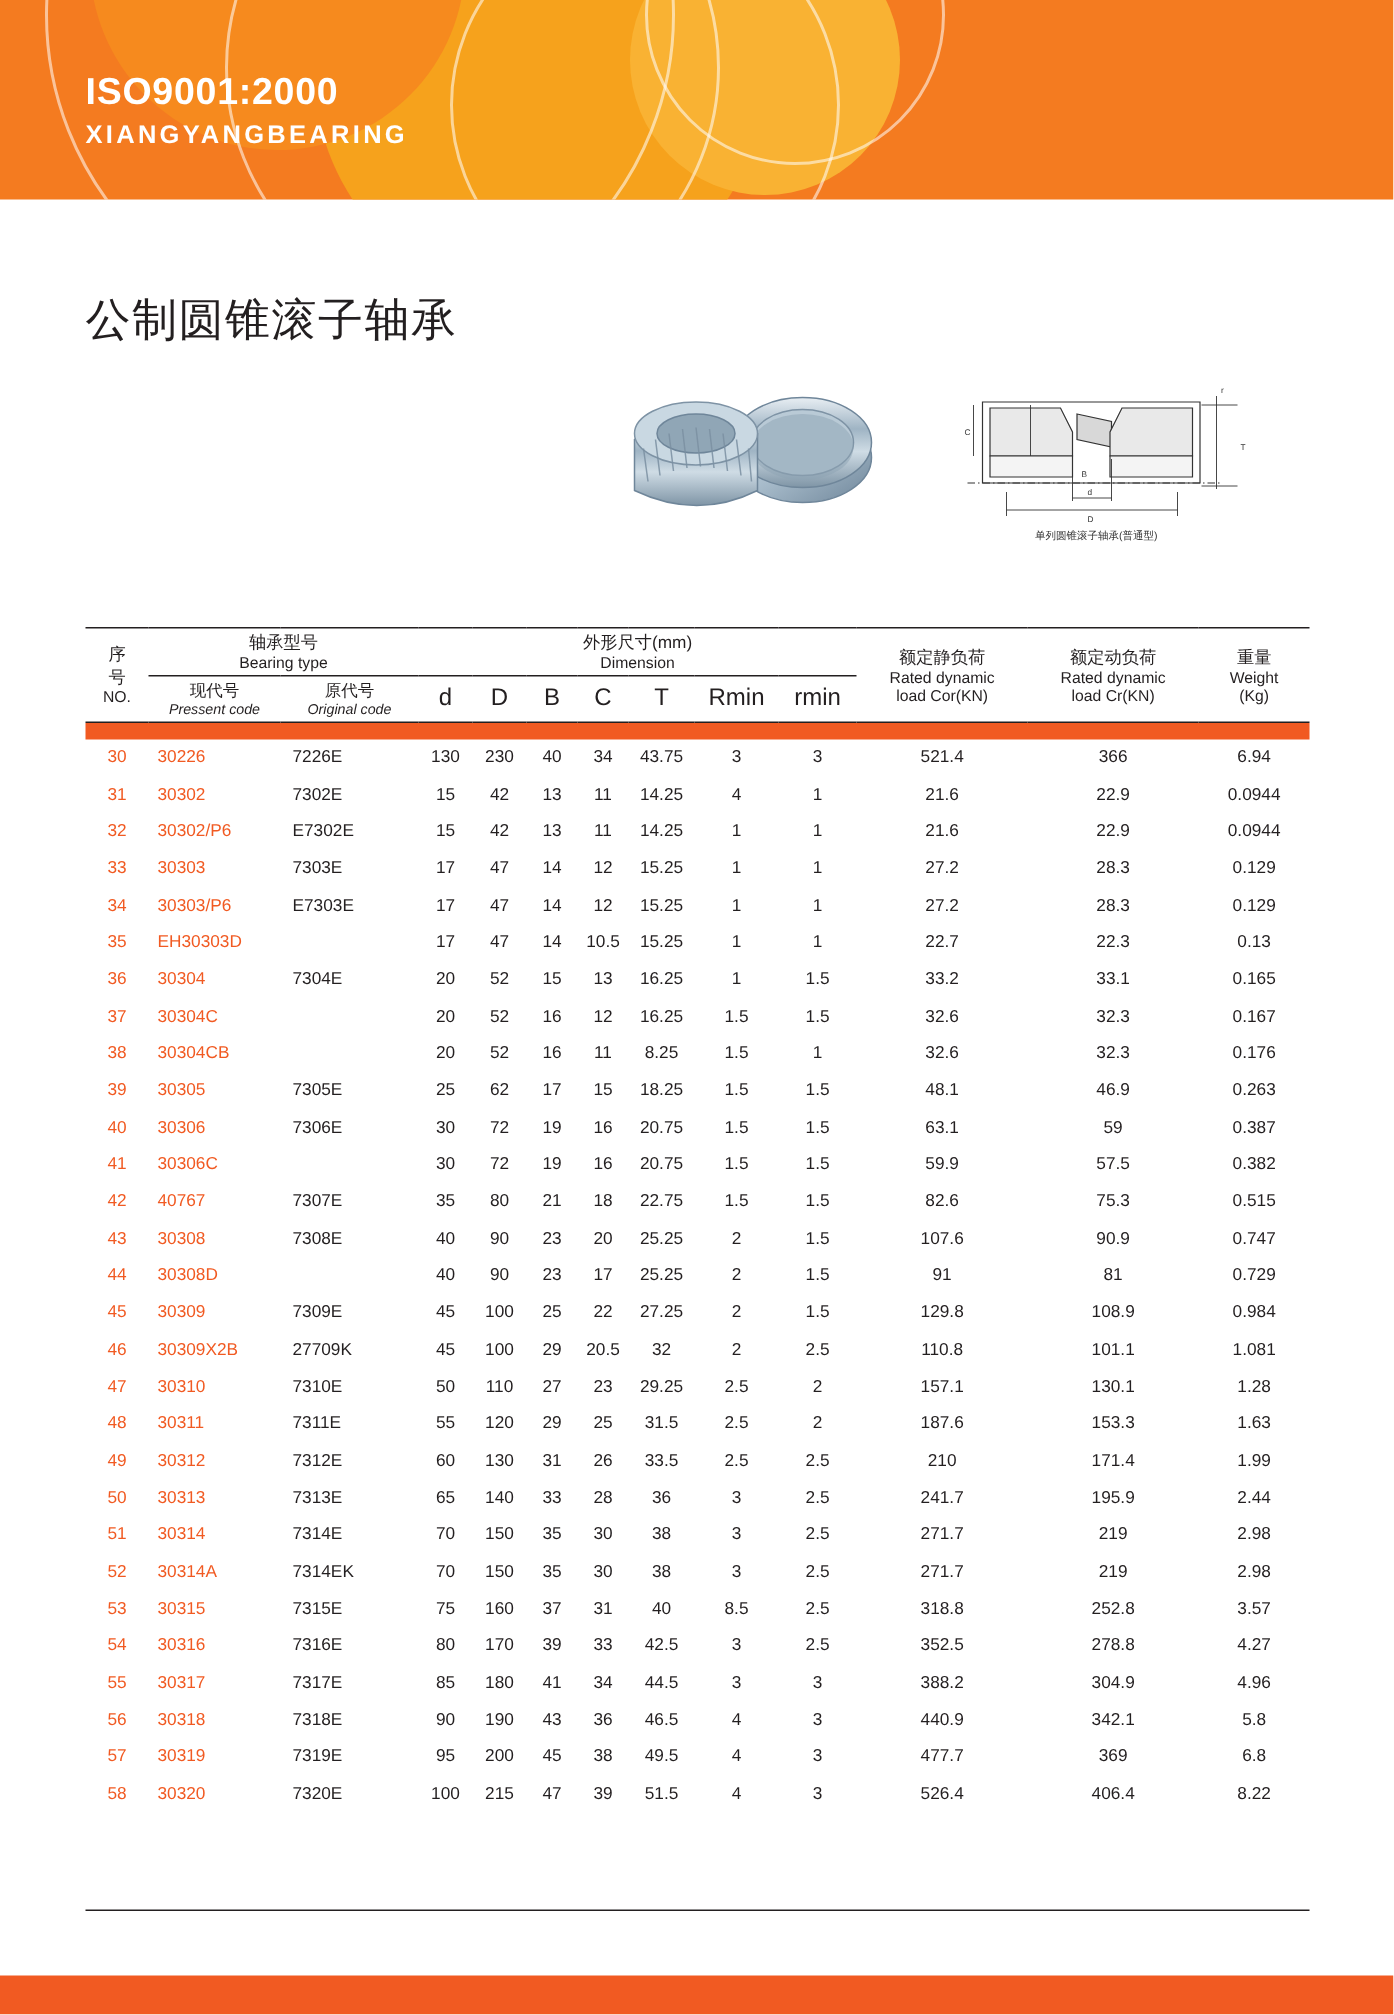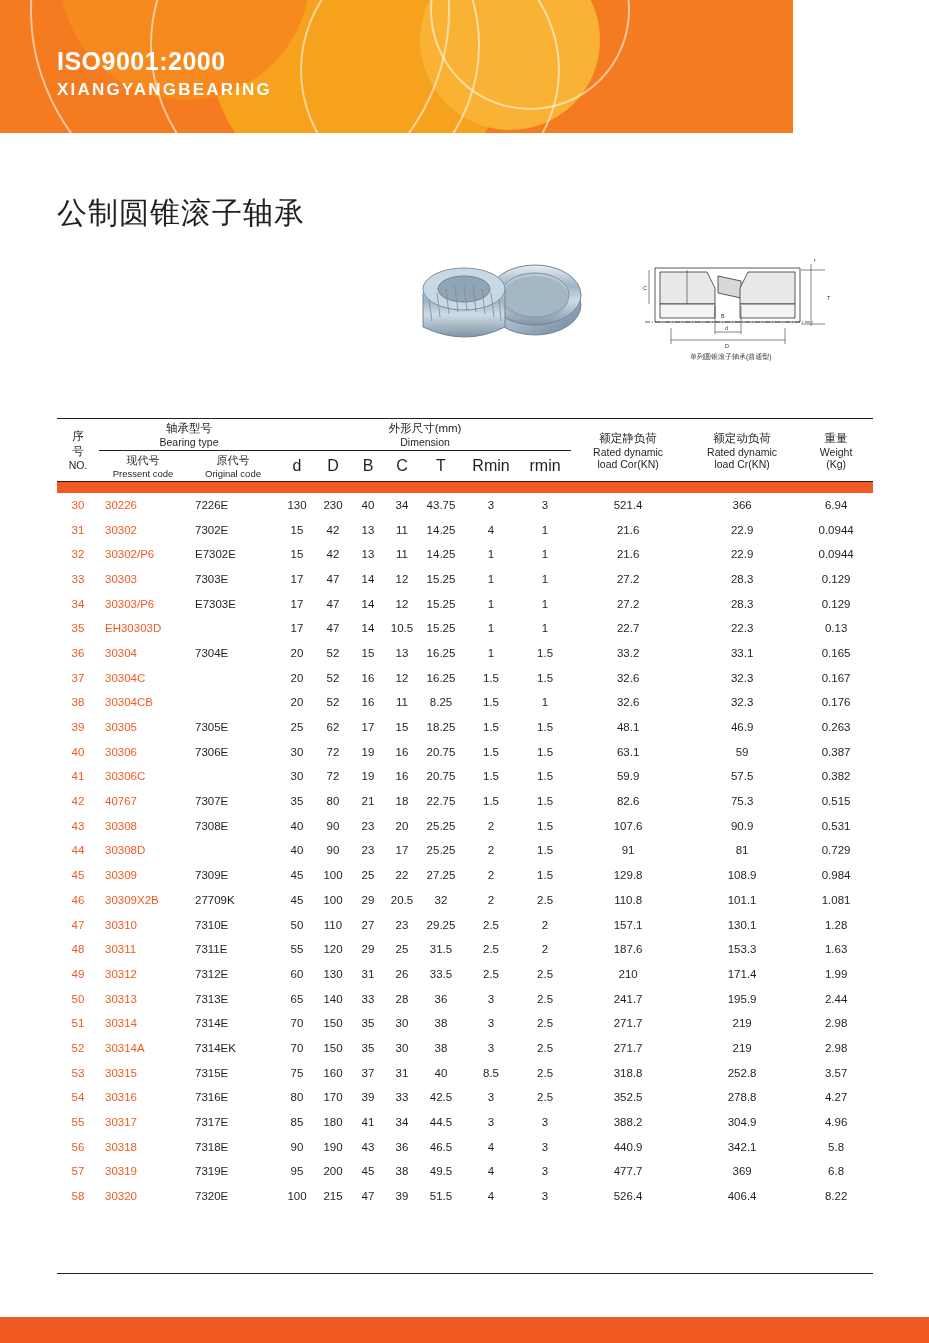--- a/index.html
+++ b/index.html
@@ -10,21 +10,21 @@
     background: #ffffff;
     font-family: "Liberation Sans", sans-serif;
     position: relative;
     overflow: hidden;
   }
 
   
   .banner {
     position: absolute;
     top: 0; left: 0;
-    width: 793px;
+    width: 929px;
     height: 133px;
     background: #f47b20;
     overflow: hidden;
   }
   .banner .swoosh {
     position: absolute;
     border-radius: 50%;
     border: 2px solid rgba(255,255,255,0.55);
   }
   .banner .blob {
@@ -116,21 +116,21 @@
     border-top: 1px solid #231f20;
     border-bottom: none;
     vertical-align: middle;
     text-align: center;
     color: #231f20;
     padding: 2px 0;
   }
   .hdr-cn { font-size: 11.5px; }
   .hdr-en { font-size: 10.5px; }
   .hdr-small-cn { font-size: 11px; font-family: Liberation Mono, monospace; }
-  .hdr-small-en { font-size: 9.5px; }
+  .hdr-small-en { font-size: 9.5px; font-style: italic; }
 
   .orange-bar td {
     background: #f15a22;
     height: 11px;
     padding: 0;
     border: none;
   }
 
   tbody td {
     font-size: 11.5px;
@@ -529,21 +529,21 @@
           <td class="orig">7308E</td>
           <td>40</td>
           <td>90</td>
           <td>23</td>
           <td>20</td>
           <td>25.25</td>
           <td>2</td>
           <td>1.5</td>
           <td>107.6</td>
           <td>90.9</td>
-          <td>0.531</td>
+          <td>0.747</td>
         </tr>
         <tr>
           <td class="no">44</td>
           <td class="present">30308D</td>
           <td class="orig"></td>
           <td>40</td>
           <td>90</td>
           <td>23</td>
           <td>17</td>
           <td>25.25</td>

